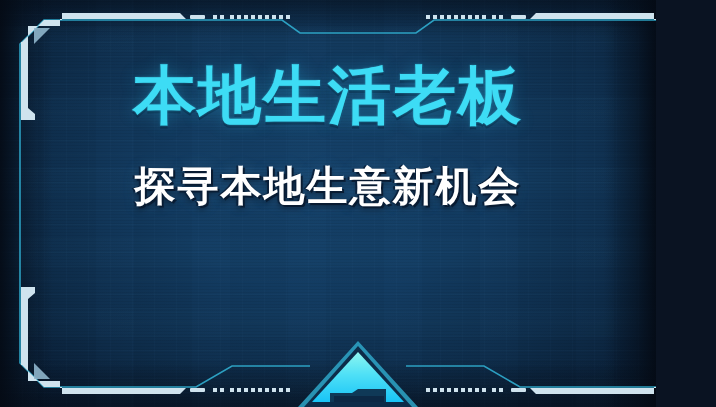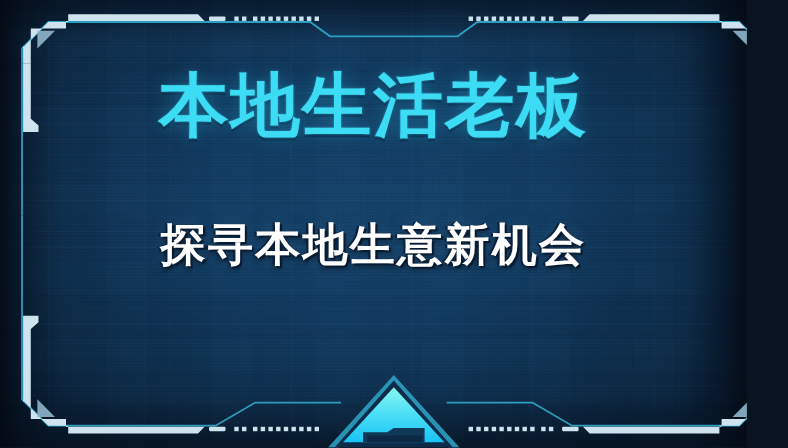--- a/index.html
+++ b/index.html
@@ -10,21 +10,20 @@
   body {
     font-family: "Liberation Sans", "DejaVu Sans", sans-serif;
   }
 
   #poster {
     position: relative;
     width: 656px;
     height: 407px;
     overflow: hidden;
     background: #0b1526;
-    padding-left: 23px;
   }
 
   
   .bg-base {
     position: absolute;
     inset: 0;
     background:
       radial-gradient(ellipse 78% 88% at 50% 44%, #154169 0%, #123a5f 32%, #0e2d4b 58%, #0a2038 78%, #07172a 100%);
   }
   .bg-vignette {
@@ -91,21 +90,21 @@
     color: #3ddcf5;
     text-shadow:
       0 0 2px rgba(60,215,245,0.55),
       0 0 16px rgba(40,190,235,0.35),
       0 3px 0 rgba(8,30,55,0.55);
   }
   .title-line.second {
     margin-top: 12px;
   }
   .subtitle {
-    margin-top: 68px;
+    margin-top: 32px;
     font-family: "DejaVu Sans", "Liberation Sans", sans-serif;
     font-weight: 700;
     font-size: 41px;
     letter-spacing: 2px;
     color: #ffffff;
     text-shadow:
       -2px 0 0 rgba(10,32,58,0.95),
       2px 2px 0 rgba(8,26,48,0.95),
       0 3px 6px rgba(4,16,32,0.85),
       0 0 14px rgba(120,200,255,0.25);

